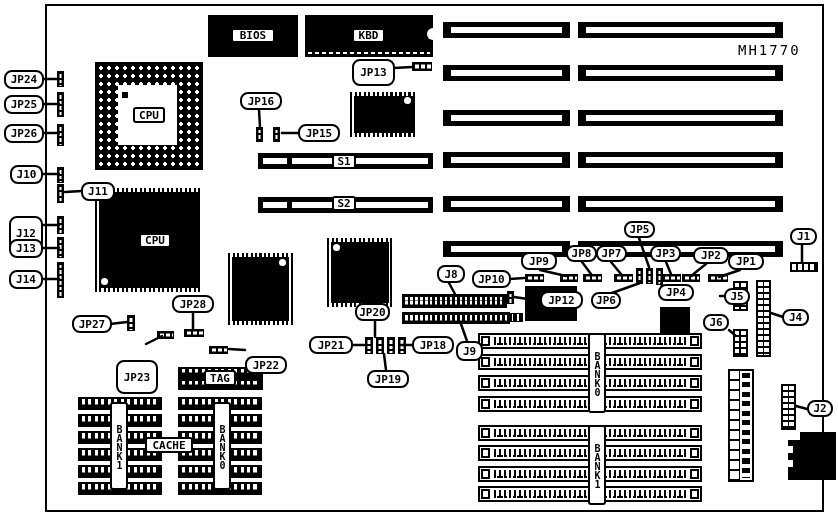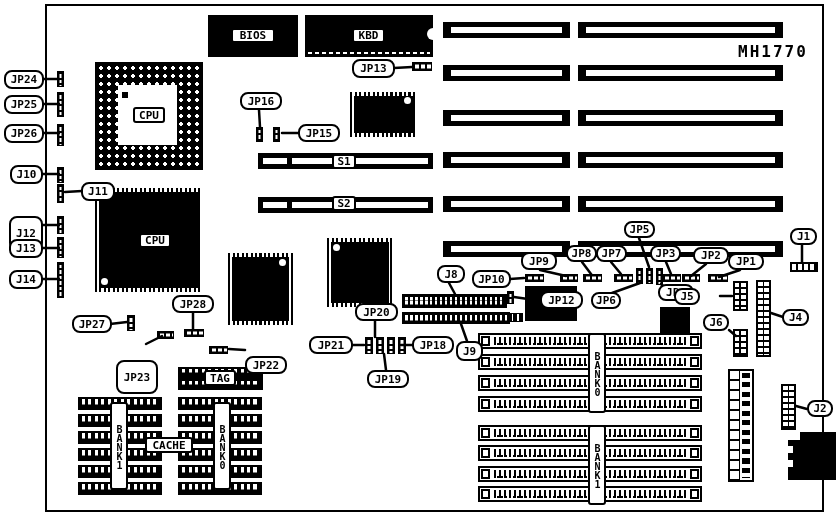--- a/index.html
+++ b/index.html
@@ -9,21 +9,21 @@
   .board { border:2px solid #000; }
   .blk { background:#000; }
   .callout { background:#fff; border:2.5px solid #000; border-radius:8px;
              display:flex; align-items:center; justify-content:center;
              font-weight:bold; font-size:11px; color:#000; z-index:30; }
   .lbl { background:#fff; border:2px solid #000; border-radius:3px;
          display:flex; align-items:center; justify-content:center;
          font-weight:bold; font-size:11px; color:#000; z-index:12; }
   .vlbl { writing-mode:vertical-rl; text-orientation:upright; font-size:10px;
           letter-spacing:-2px; line-height:1; }
-  .partnum { font-size:16px; font-weight:bold; letter-spacing:2px; color:#000; }
+  .partnum { font-size:14px; font-weight:normal; letter-spacing:2px; color:#000; }
   
   .jv { background:repeating-linear-gradient(to bottom,#000 0 2px,#fff 2px 5.5px);
         border:1px solid #000; box-shadow:inset 1.5px 0 0 #000, inset -1.5px 0 0 #000; }
   .jh { background:repeating-linear-gradient(to right,#000 0 2px,#fff 2px 6px);
         border:1px solid #000; box-shadow:inset 0 1.5px 0 #000, inset 0 -1.5px 0 #000; }
   
   .hdr { background-color:#000;
          background-image:repeating-linear-gradient(90deg,#fff 0 2.5px,transparent 2.5px 5px),
                           repeating-linear-gradient(90deg,#fff 0 2.5px,transparent 2.5px 5px);
          background-size:calc(100% - 6px) 3.5px,calc(100% - 6px) 3.5px;
@@ -245,40 +245,40 @@
   <div class="abs callout" style="left:81px;top:182px;width:34px;height:19px">J11</div>
   <div class="abs callout" style="left:9px;top:216px;width:34px;height:35px">J12</div>
   <div class="abs callout" style="left:9px;top:239px;width:34px;height:19px">J13</div>
   <div class="abs callout" style="left:9px;top:270px;width:34px;height:19px">J14</div>
   <div class="abs callout" style="left:72px;top:315px;width:40px;height:18px">JP27</div>
   <div class="abs callout" style="left:116px;top:360px;width:42px;height:34px">JP23</div>
   <div class="abs callout" style="left:172px;top:295px;width:42px;height:18px">JP28</div>
   <div class="abs callout" style="left:245px;top:356px;width:42px;height:18px">JP22</div>
   <div class="abs callout" style="left:240px;top:92px;width:42px;height:18px">JP16</div>
   <div class="abs callout" style="left:298px;top:124px;width:42px;height:18px">JP15</div>
-  <div class="abs callout" style="left:352px;top:59px;width:43px;height:19px">JP13</div>
-  <div class="abs callout" style="left:355px;top:303px;width:43px;height:18px">JP20</div>
+  <div class="abs callout" style="left:352px;top:59px;width:43px;height:27px">JP13</div>
+  <div class="abs callout" style="left:355px;top:303px;width:35px;height:18px">JP20</div>
   <div class="abs callout" style="left:309px;top:336px;width:44px;height:18px">JP21</div>
   <div class="abs callout" style="left:412px;top:336px;width:42px;height:18px">JP18</div>
   <div class="abs callout" style="left:367px;top:370px;width:42px;height:18px">JP19</div>
   <div class="abs callout" style="left:437px;top:265px;width:28px;height:18px">J8</div>
   <div class="abs callout" style="left:456px;top:341px;width:27px;height:20px">J9</div>
   <div class="abs callout" style="left:472px;top:270px;width:39px;height:18px">JP10</div>
   <div class="abs callout" style="left:521px;top:252px;width:36px;height:18px">JP9</div>
   <div class="abs callout" style="left:540px;top:291px;width:43px;height:18px">JP12</div>
   <div class="abs callout" style="left:566px;top:245px;width:31px;height:17px">JP8</div>
   <div class="abs callout" style="left:596px;top:245px;width:31px;height:17px">JP7</div>
   <div class="abs callout" style="left:624px;top:221px;width:31px;height:17px">JP5</div>
   <div class="abs callout" style="left:650px;top:245px;width:31px;height:17px">JP3</div>
   <div class="abs callout" style="left:693px;top:247px;width:36px;height:17px">JP2</div>
   <div class="abs callout" style="left:728px;top:253px;width:36px;height:17px">JP1</div>
   <div class="abs callout" style="left:790px;top:228px;width:27px;height:17px">J1</div>
   <div class="abs callout" style="left:591px;top:292px;width:30px;height:17px">JP6</div>
   <div class="abs callout" style="left:658px;top:284px;width:36px;height:17px">JP4</div>
-  <div class="abs callout" style="left:674px;top:288px;width:26px;height:17px">J5</div>
+  <div class="abs callout" style="left:724px;top:288px;width:26px;height:17px">J5</div>
   <div class="abs callout" style="left:703px;top:314px;width:26px;height:17px">J6</div>
   <div class="abs callout" style="left:782px;top:309px;width:27px;height:17px">J4</div>
   <div class="abs callout" style="left:807px;top:400px;width:26px;height:17px">J2</div>
 <div class="abs isa" style="left: 443px; top: 22px; width: 127px; height: 16px;">
       <div class="slot"></div>
     </div>
     <div class="abs isa" style="left: 578px; top: 22px; width: 205px; height: 16px;">
       <div class="slot"></div>
     </div>
     <div class="abs isa" style="left: 443px; top: 65px; width: 127px; height: 16px;">

